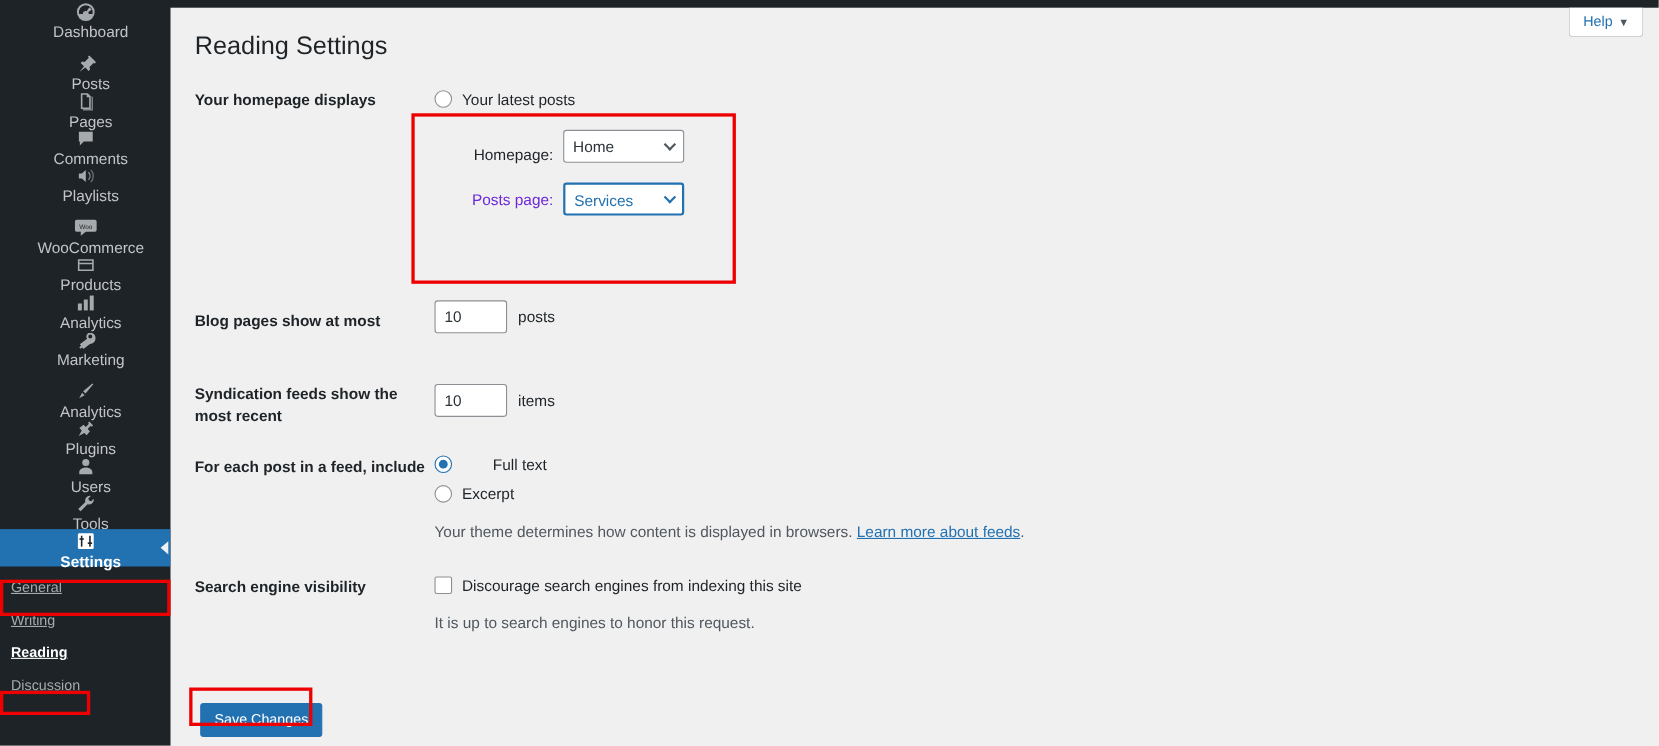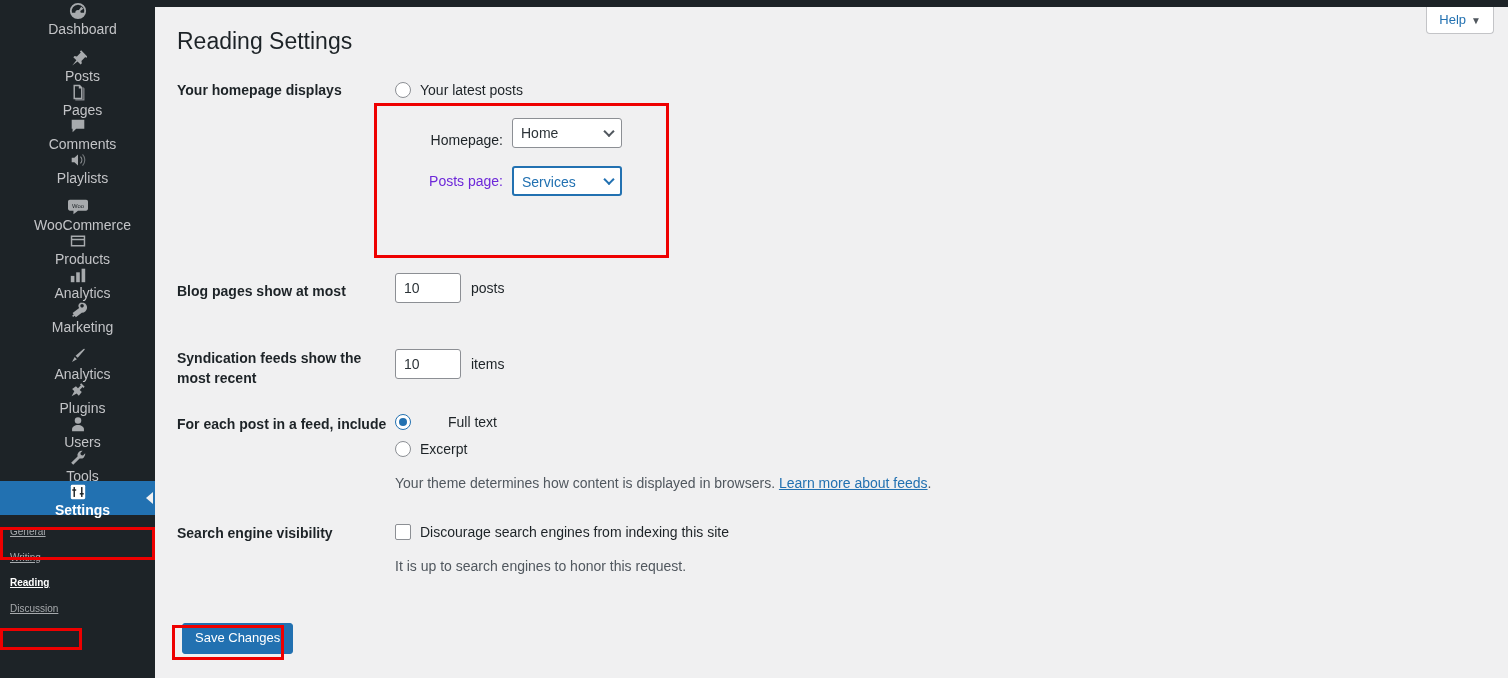--- a/index.html
+++ b/index.html
@@ -58,21 +58,21 @@
     border-top: 6px solid transparent;
     border-bottom: 6px solid transparent;
     border-right: 7px solid #f0f0f1;
   }
 
   .submenu { padding: 4px 0 0 0; }
   .submenu-item {
     display: block;
     padding: 6px 0 6px 10px;
     color: #a7aaad;
-    font-size: 10px;
+    font-size: 13px;
     line-height: 1.35;
     white-space: nowrap;
   }
   .submenu-item.current { color: #fff; font-weight: 700; }
 
   
   .hl-box { position: absolute; border: 3px solid #ee0000; pointer-events: none; }
 
   
   .content { position: absolute; left: 155px; top: 7px; right: 0; bottom: 0; }
@@ -404,21 +404,21 @@
         <div class="row-th" style="padding-top:3px;">Search engine visibility</div>
         <div class="row-td">
           <div class="opt" style="height:22px;">
             <span class="checkbox"></span>
             <span class="opt-label">Discourage search engines from indexing this site</span>
           </div>
           <div class="hint" style="margin-top:13px;">It is up to search engines to honor this request.</div>
         </div>
       </div>
 
-      <div style="margin-top:22px; margin-left:5px;">
+      <div style="margin-top:38px; margin-left:5px;">
         <button class="btn-primary">Save Changes</button>
       </div>
 
     </div>
   </div>
 
   <div class="hl-box" style="left:374px; top:103px; width:295px; height:155px;"></div>
 
   <div class="hl-box" style="left:172px; top:625px; width:112px; height:35px;"></div>
 

